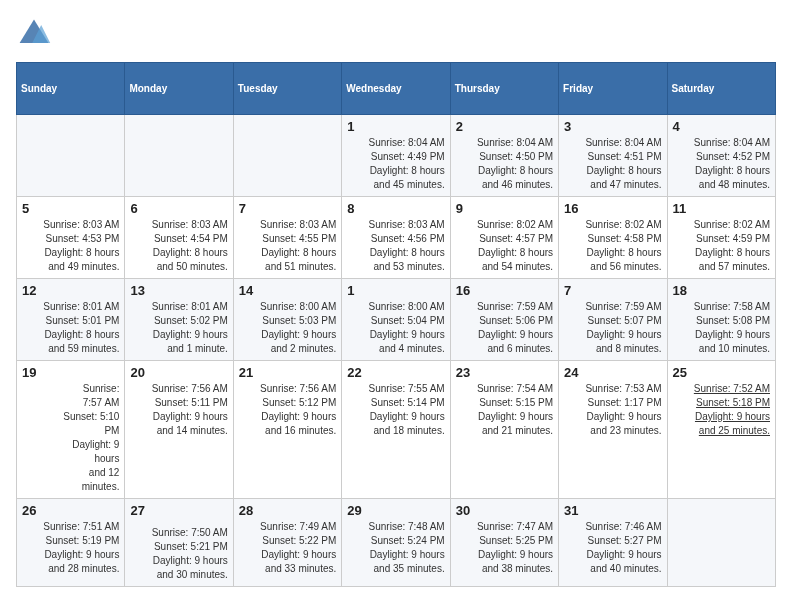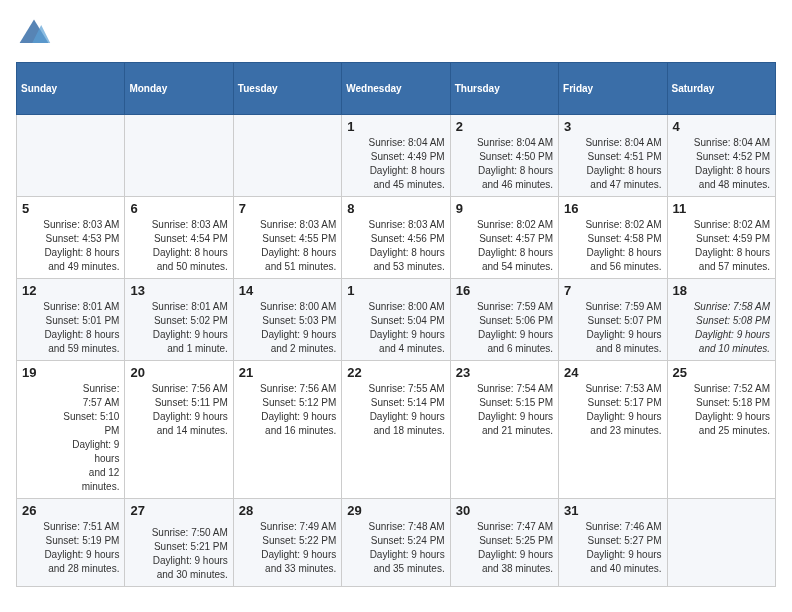--- a/index.html
+++ b/index.html
@@ -250,21 +250,21 @@
         </td>
         <td>
           <span class="day-num">7</span>
           <div class="day-info" style="white-space: pre-line;">Sunrise: 7:59 AM
 Sunset: 5:07 PM
 Daylight: 9 hours
 and 8 minutes.</div>
         </td>
         <td>
           <span class="day-num">18</span>
-          <div class="day-info" style="white-space: pre-line; font-style: italic;">Sunrise: 7:58 AM
+          <div class="day-info" style="white-space: pre-line;">Sunrise: 7:58 AM
 Sunset: 5:08 PM
 Daylight: 9 hours
 and 10 minutes.</div>
         </td>
       </tr>
       <tr>
         <td>
           <span class="day-num">19</span>
           <div class="day-info" style="white-space: pre-line; margin-left: 40px;">Sunrise: 7:57 AM
 Sunset: 5:10 PM
@@ -295,27 +295,27 @@
         <td>
           <span class="day-num">23</span>
           <div class="day-info" style="white-space: pre-line;">Sunrise: 7:54 AM
 Sunset: 5:15 PM
 Daylight: 9 hours
 and 21 minutes.</div>
         </td>
         <td>
           <span class="day-num">24</span>
           <div class="day-info" style="white-space: pre-line;">Sunrise: 7:53 AM
-Sunset: 5:17 PM
+Sunset: 1:17 PM
 Daylight: 9 hours
 and 23 minutes.</div>
         </td>
         <td>
           <span class="day-num">25</span>
-          <div class="day-info" style="white-space: pre-line;">Sunrise: 7:52 AM
+          <div class="day-info" style="white-space: pre-line; text-decoration: underline;">Sunrise: 7:52 AM
 Sunset: 5:18 PM
 Daylight: 9 hours
 and 25 minutes.</div>
         </td>
       </tr>
       <tr>
         <td>
           <span class="day-num">26</span>
           <div class="day-info" style="white-space: pre-line;">Sunrise: 7:51 AM
 Sunset: 5:19 PM

